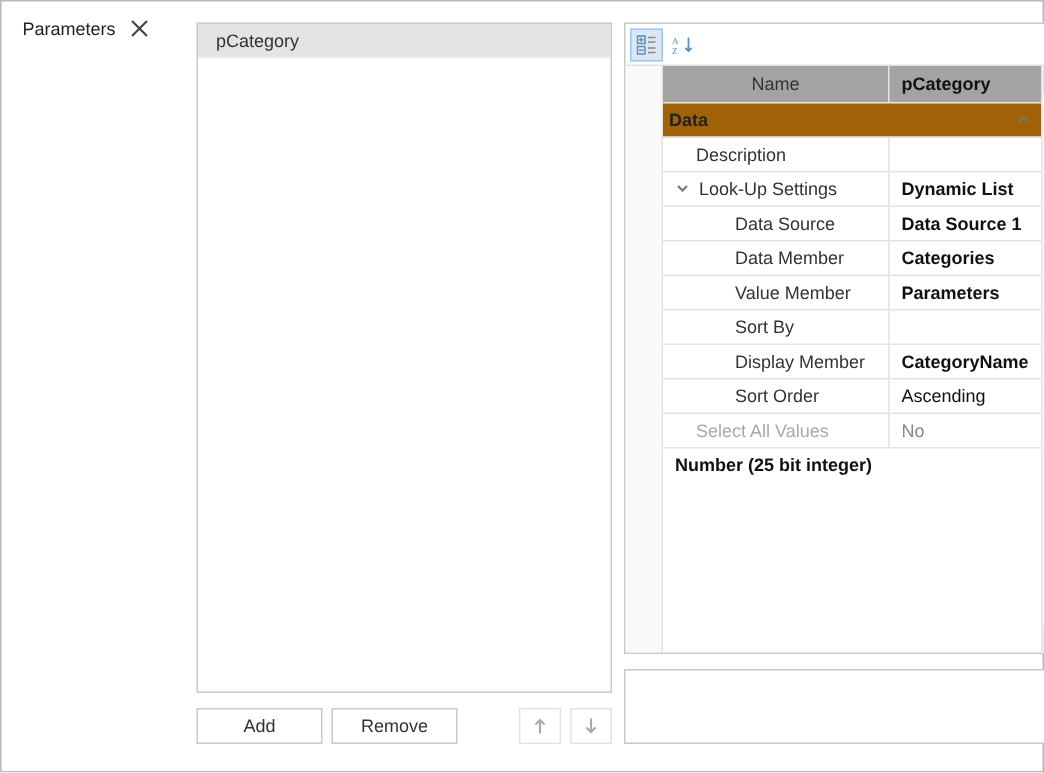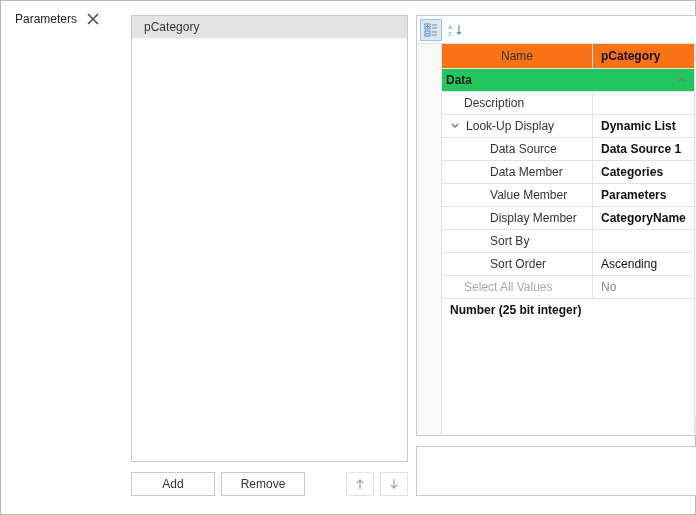--- a/index.html
+++ b/index.html
@@ -27,33 +27,33 @@
 .prop-table{flex:1;display:flex;flex-direction:column;overflow:hidden}
 .prop-scroll{width:16px;border-left:1px solid #e3e3e3;position:relative;background:#f9f9f9}
 .scroll-up,.scroll-down{position:absolute;left:0;width:15px;height:18px;display:flex;align-items:center;justify-content:center;background:#f5f5f5;border:1px solid #e5e5e5;box-sizing:border-box;cursor:pointer}
 .scroll-up{top:0}
 .scroll-down{bottom:0}
 .scroll-thumb{position:absolute;top:21px;left:1px;width:13px;height:215px;background:#edeeef;border:1px solid #e4e4e4;box-sizing:border-box}
 .row{height:23px;display:flex;align-items:stretch;border-top:1px solid #e3e3e3;box-sizing:border-box}
 .row:first-child{border-top:none}
 .row .label{width:151px;border-right:1px solid #e3e3e3;display:flex;align-items:center;padding-left:8px;box-sizing:border-box;color:#333}
 .row .value{flex:1;display:flex;align-items:center;padding:0 8px;box-sizing:border-box;color:#111}
-.row.section .label{width:auto;flex:1;border-right:none;font-weight:bold;color:#222;background:#22c55e;padding-left:4px;padding-right:6px;justify-content:space-between}
+.row.section .label{width:auto;flex:1;border-right:none;font-weight:bold;color:#222;background:#a16207;padding-left:4px;padding-right:6px;justify-content:space-between}
 .row.section{background:#fafafa}
 .bold{font-weight:bold}
 .label.indent1{padding-left:22px}
 .label.indent2{padding-left:48px}
 .label.disabled{color:#a9a9a9}
 .expander{width:14px;display:inline-flex;justify-content:center;align-items:center;margin-right:4px}
 .desc-panel{height:50px;border:1px solid #c9c9c9;margin-top:10px;background:#fff;box-sizing:border-box}
 .footer{height:60px;border-top:1px solid #d4d4d4;display:flex;align-items:center;justify-content:flex-end;padding:0 12px;gap:7px;box-sizing:border-box}
 .footer .btn{width:84px;height:24px}
 .arrow-svg{stroke:#555;stroke-width:1.4;fill:none}
 .chevron{stroke:#777;stroke-width:1.4;fill:none}
-.name-row{height:24px;background:#f97316}
+.name-row{height:24px;background:#a3a3a3}
 .name-row .label{justify-content:center;padding-left:0}
 </style>
 </head>
 <body>
 
 <div class="dialog">
 
   <div class="titlebar">
     <div class="title">Parameters</div>
     <div class="close-btn">
@@ -142,44 +142,44 @@
               <div class="value"></div>
             </div>
 
             <div class="row">
               <div class="label" style="padding-left:6px">
                 <span class="expander">
                   <svg width="10" height="10" viewBox="0 0 10 10" class="chevron">
                       <path d="M2 3 L5 6 L8 3"></path>
                     </svg>
                 </span>
-                <span>Look-Up Display</span>
+                <span>Look-Up Settings</span>
               </div>
               <div class="value bold">Dynamic List</div>
             </div>
 
             <div class="row">
               <div class="label indent2">Data Source</div>
               <div class="value bold">Data Source 1</div>
             </div>
             <div class="row">
               <div class="label indent2">Data Member</div>
               <div class="value bold">Categories</div>
             </div>
             <div class="row">
               <div class="label indent2">Value Member</div>
               <div class="value bold">Parameters</div>
             </div>
             <div class="row">
+              <div class="label indent2">Sort By</div>
+              <div class="value"></div>
+            </div>
+            <div class="row">
               <div class="label indent2">Display Member</div>
               <div class="value bold">CategoryName</div>
-            </div>
-            <div class="row">
-              <div class="label indent2">Sort By</div>
-              <div class="value"></div>
             </div>
             <div class="row">
               <div class="label indent2">Sort Order</div>
               <div class="value">Ascending</div>
             </div>
             <div class="row">
               <div class="label indent1 disabled">Select All Values</div>
               <div class="value" style="color:#888">No</div>
             </div>
             <div class="row">

